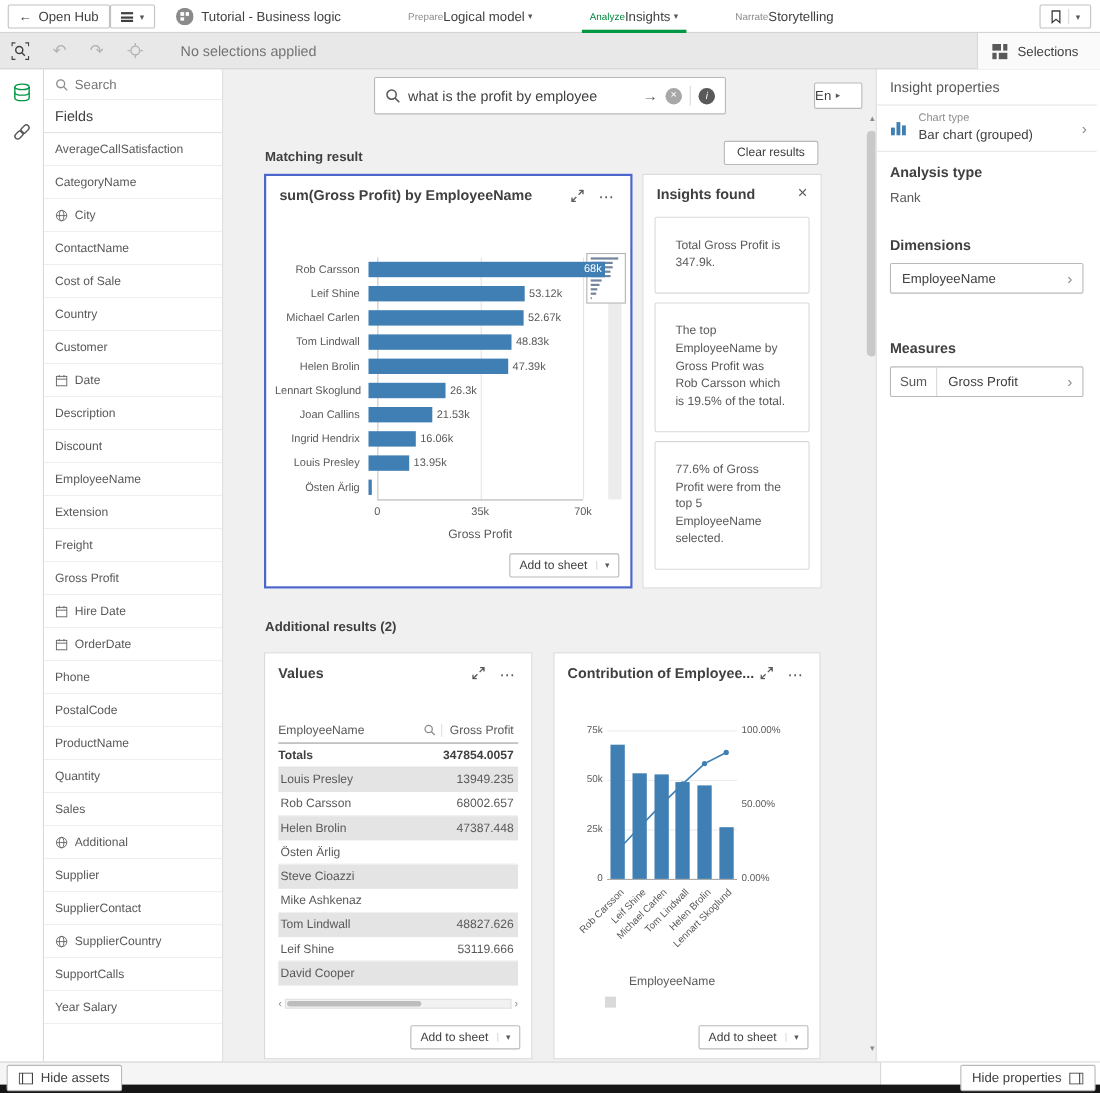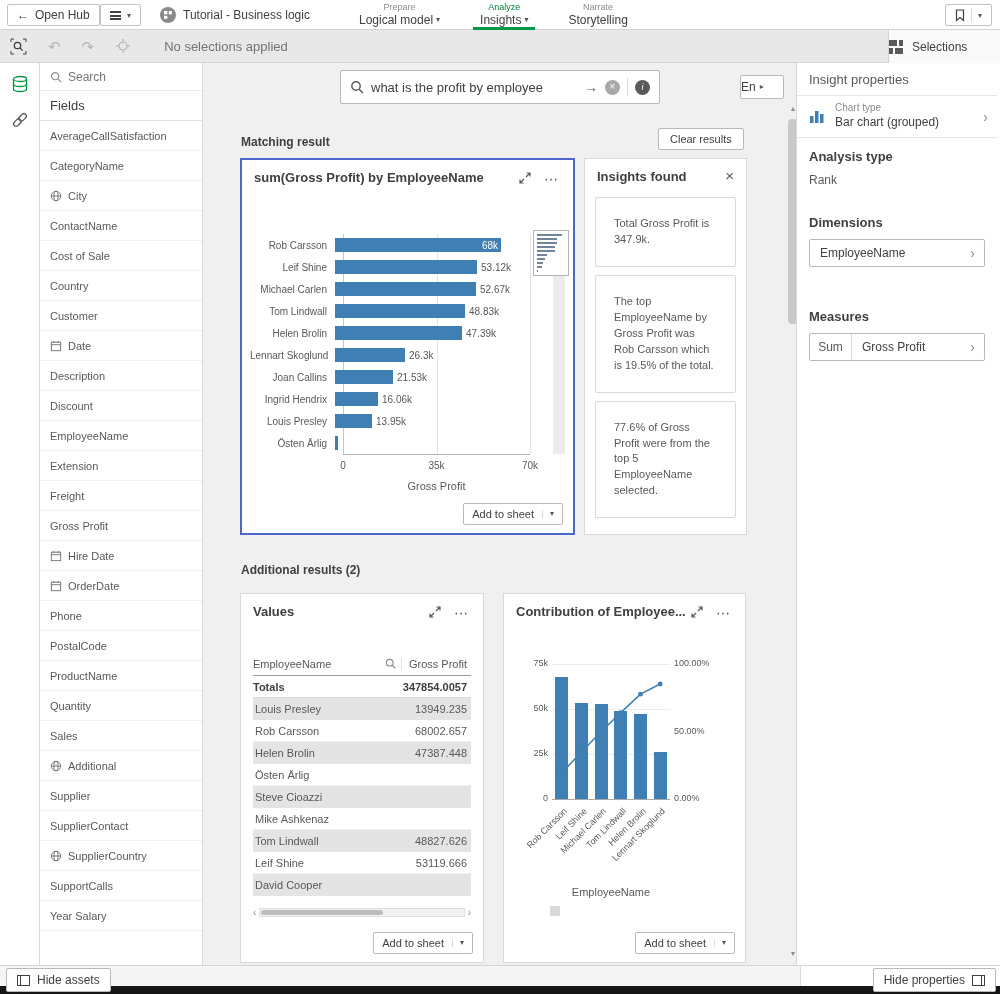--- a/index.html
+++ b/index.html
@@ -13,32 +13,32 @@
   #topbar{position:absolute;left:0;top:0;width:1000px;height:30px;background:#fff;border-bottom:1px solid #d4d4d4;z-index:20;}
   .tb-btn{position:absolute;top:4px;height:22px;border:1px solid #c2c2c2;border-radius:2px;background:#fff;display:flex;align-items:center;font-size:12px;color:#404040;padding:0 9px;gap:6px;}
   #btn-openhub{left:7px;}
   #btn-menu{left:100px;}
   #btn-bookmark{right:8px;}
   .ham{width:11px;height:9px;border-top:2px solid #404040;border-bottom:2px solid #404040;position:relative;}
   .ham::after{content:"";position:absolute;left:0;top:2.5px;width:100%;height:2px;background:#404040;}
   .caret{font-size:8px;color:#595959;}
   #app-info{position:absolute;left:160px;top:0;height:30px;display:flex;align-items:center;gap:7px;font-size:12px;color:#404040;cursor:pointer;}
   #nav{position:absolute;left:352px;top:0;height:30px;display:flex;gap:26px;}
-  .nav-item{position:relative;display:flex;flex-direction:column;align-items:center;justify-content:center;padding:0 7px;cursor:pointer;}
+  .nav-item{position:relative;display:flex;flex-direction:row;align-items:center;justify-content:center;padding:0 7px;cursor:pointer;margin-left:12px;}
   .nav-super{font-size:9px;color:#8c8c8c;line-height:1.2;}
   .nav-item.active .nav-super{color:#00873d;}
   .nav-main{font-size:12px;color:#404040;display:flex;align-items:center;gap:3px;line-height:1.25;}
   .nav-item.active::after{content:"";position:absolute;left:0;right:0;bottom:0;height:3px;background:#009845;}
   .bm-divider{width:1px;height:14px;background:#d9d9d9;}
 
   
   #selbar{position:absolute;left:0;top:30px;width:1000px;height:33px;background:#e8e8e8;border-bottom:1px solid #d4d4d4;display:flex;align-items:center;padding-left:10px;gap:21px;z-index:15;}
   .sel-glyph{font-size:15px;color:#b3b3b3;cursor:pointer;}
   #sel-status{font-size:13px;color:#737373;margin-left:12px;}
-  #sel-toggle{position:absolute;right:0;top:0;height:33px;width:112px;background:#fafafa;border-left:1px solid #d4d4d4;display:flex;align-items:center;gap:9px;font-size:12px;color:#404040;cursor:pointer;}
+  #sel-toggle{position:absolute;right:0;top:0;height:33px;width:112px;background:#fafafa;border-left:1px solid #d4d4d4;display:flex;align-items:center;gap:9px;padding-left:13px;font-size:12px;color:#404040;cursor:pointer;}
 
   
   #rail{position:absolute;left:0;top:63px;width:40px;height:902px;background:#fff;border-right:1px solid #d9d9d9;display:flex;flex-direction:column;align-items:center;padding-top:12px;gap:18px;z-index:5;}
   .rail-ico{cursor:pointer;}
   #assets{position:absolute;left:40px;top:63px;width:163px;height:902px;background:#fff;border-right:1px solid #d9d9d9;overflow:hidden;z-index:5;}
   #assets-search{height:28px;display:flex;align-items:center;gap:6px;padding:0 10px;border-bottom:1px solid #ececec;}
   #assets-search input{border:none;outline:none;flex:1;font-size:12px;color:#595959;width:90px;background:transparent;}
   #fields-header{height:30px;line-height:30px;padding-left:10px;font-size:13px;color:#404040;border-bottom:1px solid #e2e2e2;cursor:pointer;}
   .field-row{height:30px;display:flex;align-items:center;gap:6px;padding-left:10px;border-bottom:1px solid #efefef;font-size:11px;color:#595959;cursor:pointer;}
   .field-icon{display:flex;}
@@ -441,21 +441,21 @@
       <span class="card-ico ico-more glyph">⋯</span>
       <div id="bchart">
         <div id="bar-grid">
             <div class="gridline" style="left: 93px; background: rgb(198, 198, 198);"></div>
             <div class="gridline" style="left: 186.5px;"></div>
             <div class="gridline" style="left: 280px;"></div>
           </div>
         <div id="bar-rows">
             <div class="bar-row">
               <span class="bar-cat">Rob Carsson</span>
-              <div class="hbar" style="width: 166px; background: rgb(63, 127, 179);">
+              <div class="hbar" style="width: 215px; background: rgb(63, 127, 179);">
                 <span class="bar-val inside">68k</span>
               </div>
             </div>
             <div class="bar-row">
               <span class="bar-cat">Leif Shine</span>
               <div class="hbar" style="width: 142px; background: rgb(63, 127, 179);"></div>
               <span class="bar-val">53.12k</span>
             </div>
             <div class="bar-row">
               <span class="bar-cat">Michael Carlen</span>

